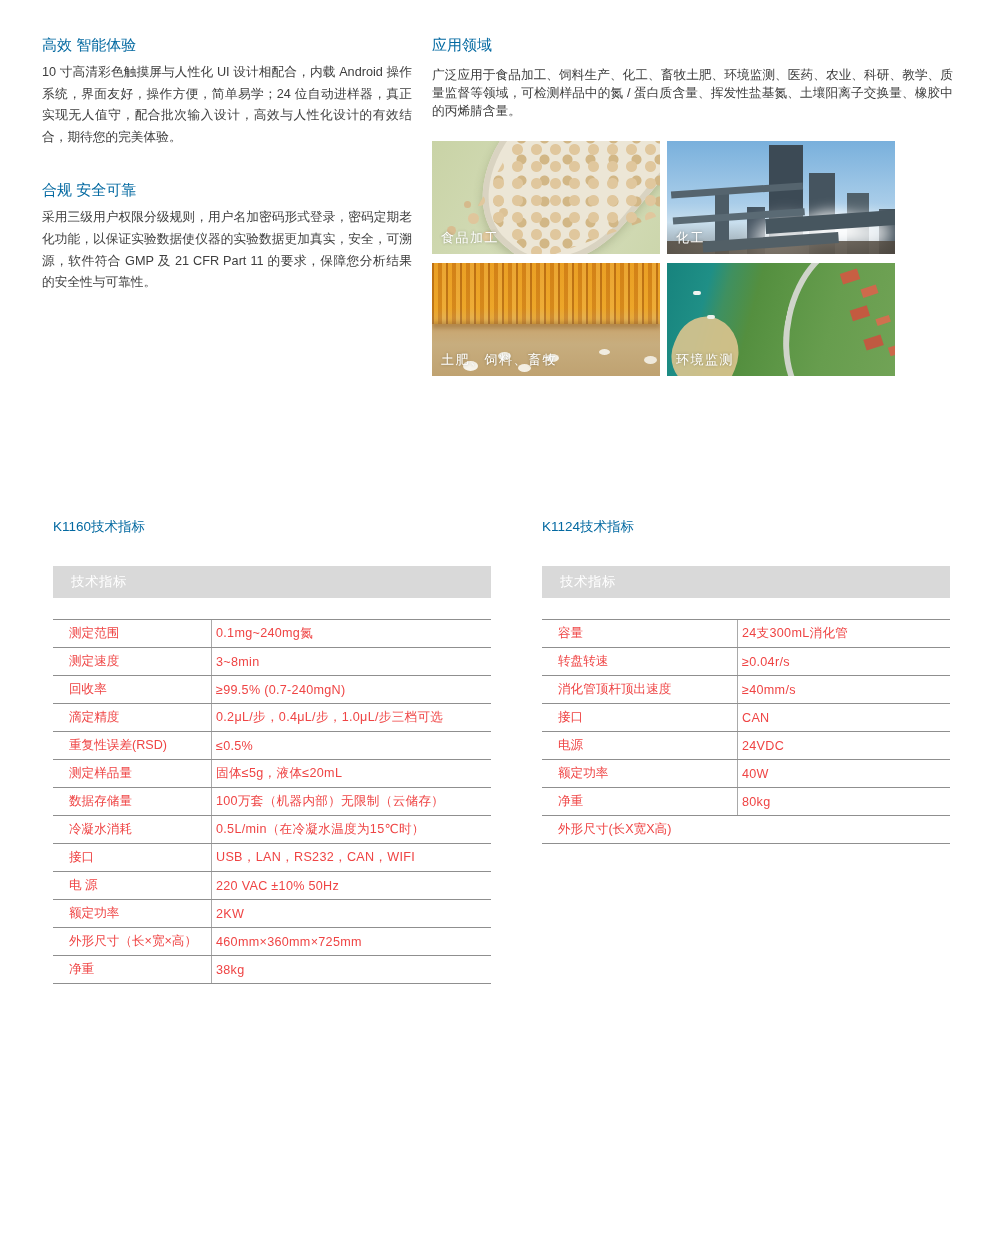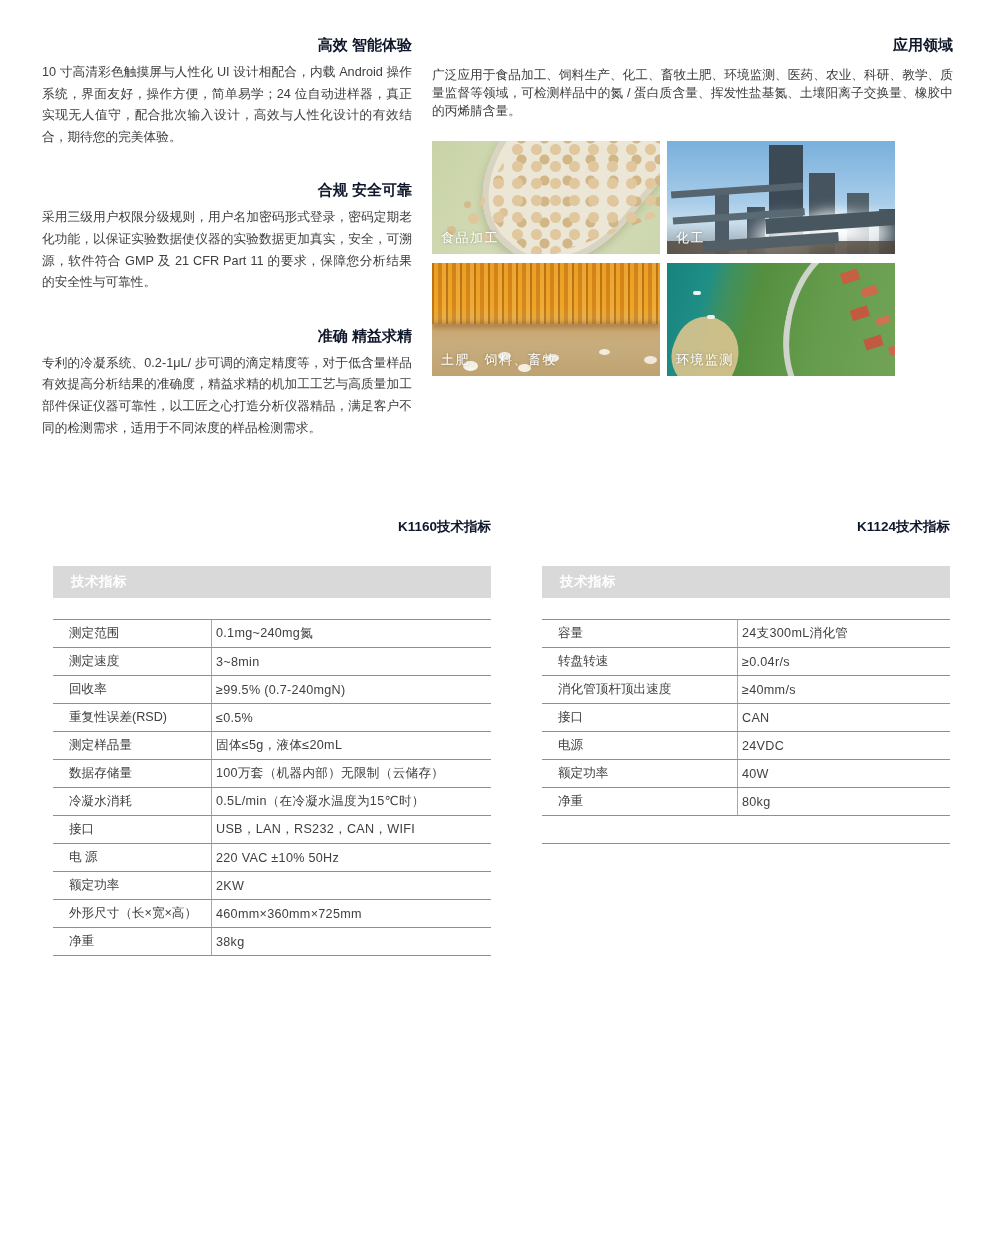--- a/index.html
+++ b/index.html
@@ -4,21 +4,21 @@
 <style>
   * { margin:0; padding:0; box-sizing:border-box; }
   html,body { background:#fff; }
   body {
     width:990px; height:1242px; position:relative; overflow:hidden;
     font-family:"Liberation Sans","DejaVu Sans",sans-serif;
     -webkit-font-smoothing:antialiased;
   }
   .page { position:absolute; inset:0; background:#ffffff; }
 
-  .orange-title { color:#0f172a; font-size:15px; font-weight:bold; line-height:18px;text-align:right; }
+  .orange-title { color:#0369a1; font-size:15px; font-weight:normal; line-height:18px; }
 
   
   .left-col { position:absolute; left:42px; top:36px; width:370px; }
   .feature { margin-bottom:33px; }
   .feature h3 { margin-bottom:8px; }
   .feature p { font-size:12.7px; line-height:21.6px; color:#3d3d3d; text-align:justify; }
 
   
   .right-col { position:absolute; left:432px; top:36px; width:521px; height:345px; }
   .right-col .app-body { margin-top:13px; font-size:12.7px; line-height:17.8px; color:#3d3d3d; text-align:justify; }
@@ -72,24 +72,24 @@
       box-shadow:14px 20px 0 -1px #cd6a4c,-2px 38px 0 0 #c35a40,18px 52px 0 -2px #d0714f,2px 70px 0 0 #c05a41,22px 84px 0 -1px #cc684a; }
   .photo.environment .b { left:26px; top:28px; width:8px; height:4px; background:#f2f4f0; border-radius:2px;
       box-shadow:14px 24px 0 0 #eef1ec; }
 
   
   .spec { position:absolute; top:518px; }
   .spec.spec1 { left:42px; width:438px;margin-left:11px; }
   .spec.spec2 { left:542px; width:408px; }
   .spec .orange-title { font-size:13.5px; }
   .spec-header { margin-top:30px; height:32px; background:#d9d9d9; color:#ffffff;
-      font-size:13.5px; line-height:32px; padding-left:18px; letter-spacing:.5px;font-weight:bold; }
+      font-size:13.5px; line-height:32px; padding-left:18px; letter-spacing:.5px; }
   .spec-table { margin-top:21px; border-top:1px solid #8f8f8f; }
   .spec-row { display:flex; align-items:stretch; height:28px; border-bottom:1px solid #8f8f8f;
-      font-size:12.6px; color:#404040; }
+      font-size:12.6px; color:#ef4444; }
   .spec-row .cell { display:flex; align-items:center; }
   .spec-row .k { padding-left:16px; }
   .spec-row .v { flex:1; padding-left:4px; border-left:1px solid #a9a9a9; letter-spacing:.3px; }
   .spec1 .spec-row .k { width:158px; }
   .spec2 .spec-row .k { width:195px; }
 </style>
 </head>
 <body>
 
 <div class="page">
@@ -99,24 +99,20 @@
       <section class="feature">
         <h3 class="orange-title">高效 智能体验</h3>
         <p>10 寸高清彩色触摸屏与人性化 UI 设计相配合，内载 Android 操作系统，界面友好，操作方便，简单易学；24 位自动进样器，真正实现无人值守，配合批次输入设计，高效与人性化设计的有效结合，期待您的完美体验。</p>
       </section>
 
       <section class="feature">
         <h3 class="orange-title">合规 安全可靠</h3>
         <p>采用三级用户权限分级规则，用户名加密码形式登录，密码定期老化功能，以保证实验数据使仪器的实验数据更加真实，安全，可溯源，软件符合 GMP 及 21 CFR Part 11 的要求，保障您分析结果的安全性与可靠性。</p>
       </section>
 
-      <section class="feature">
-        <h3 class="orange-title">准确 精益求精</h3>
-        <p>专利的冷凝系统、0.2-1μL/ 步可调的滴定精度等，对于低含量样品有效提高分析结果的准确度，精益求精的机加工工艺与高质量加工部件保证仪器可靠性，以工匠之心打造分析仪器精品，满足客户不同的检测需求，适用于不同浓度的样品检测需求。</p>
-      </section>
 
   </div>
 
   <div class="right-col">
     <h3 class="orange-title">应用领域</h3>
     <p class="app-body">广泛应用于食品加工、饲料生产、化工、畜牧土肥、环境监测、医药、农业、科研、教学、质量监督等领域，可检测样品中的氮 / 蛋白质含量、挥发性盐基氮、土壤阳离子交换量、橡胶中的丙烯腈含量。</p>
     <div class="photo-grid">
 
         <figure class="photo food">
           <i class="art a"></i>
@@ -158,20 +154,24 @@
         <div class="spec-row">
           <div class="cell k">测定速度</div>
           <div class="cell v">3~8min</div>
         </div>
 
         <div class="spec-row">
           <div class="cell k">回收率</div>
           <div class="cell v">≥99.5% (0.7-240mgN)</div>
         </div>
 
+        <div class="spec-row">
+          <div class="cell k">滴定精度</div>
+          <div class="cell v">0.2μL/步，0.4μL/步，1.0μL/步三档可选</div>
+        </div>
 
         <div class="spec-row">
           <div class="cell k">重复性误差(RSD)</div>
           <div class="cell v">≤0.5%</div>
         </div>
 
         <div class="spec-row">
           <div class="cell k">测定样品量</div>
           <div class="cell v">固体≤5g，液体≤20mL</div>
         </div>
@@ -249,18 +249,19 @@
           <div class="cell k">额定功率</div>
           <div class="cell v">40W</div>
         </div>
 
         <div class="spec-row">
           <div class="cell k">净重</div>
           <div class="cell v">80kg</div>
         </div>
 
         <div class="spec-row">
+          <div class="cell k">外形尺寸(长X宽X高)</div>
         </div>
 
     </div>
   </div>
 
 </div>
 
 </body></html>

